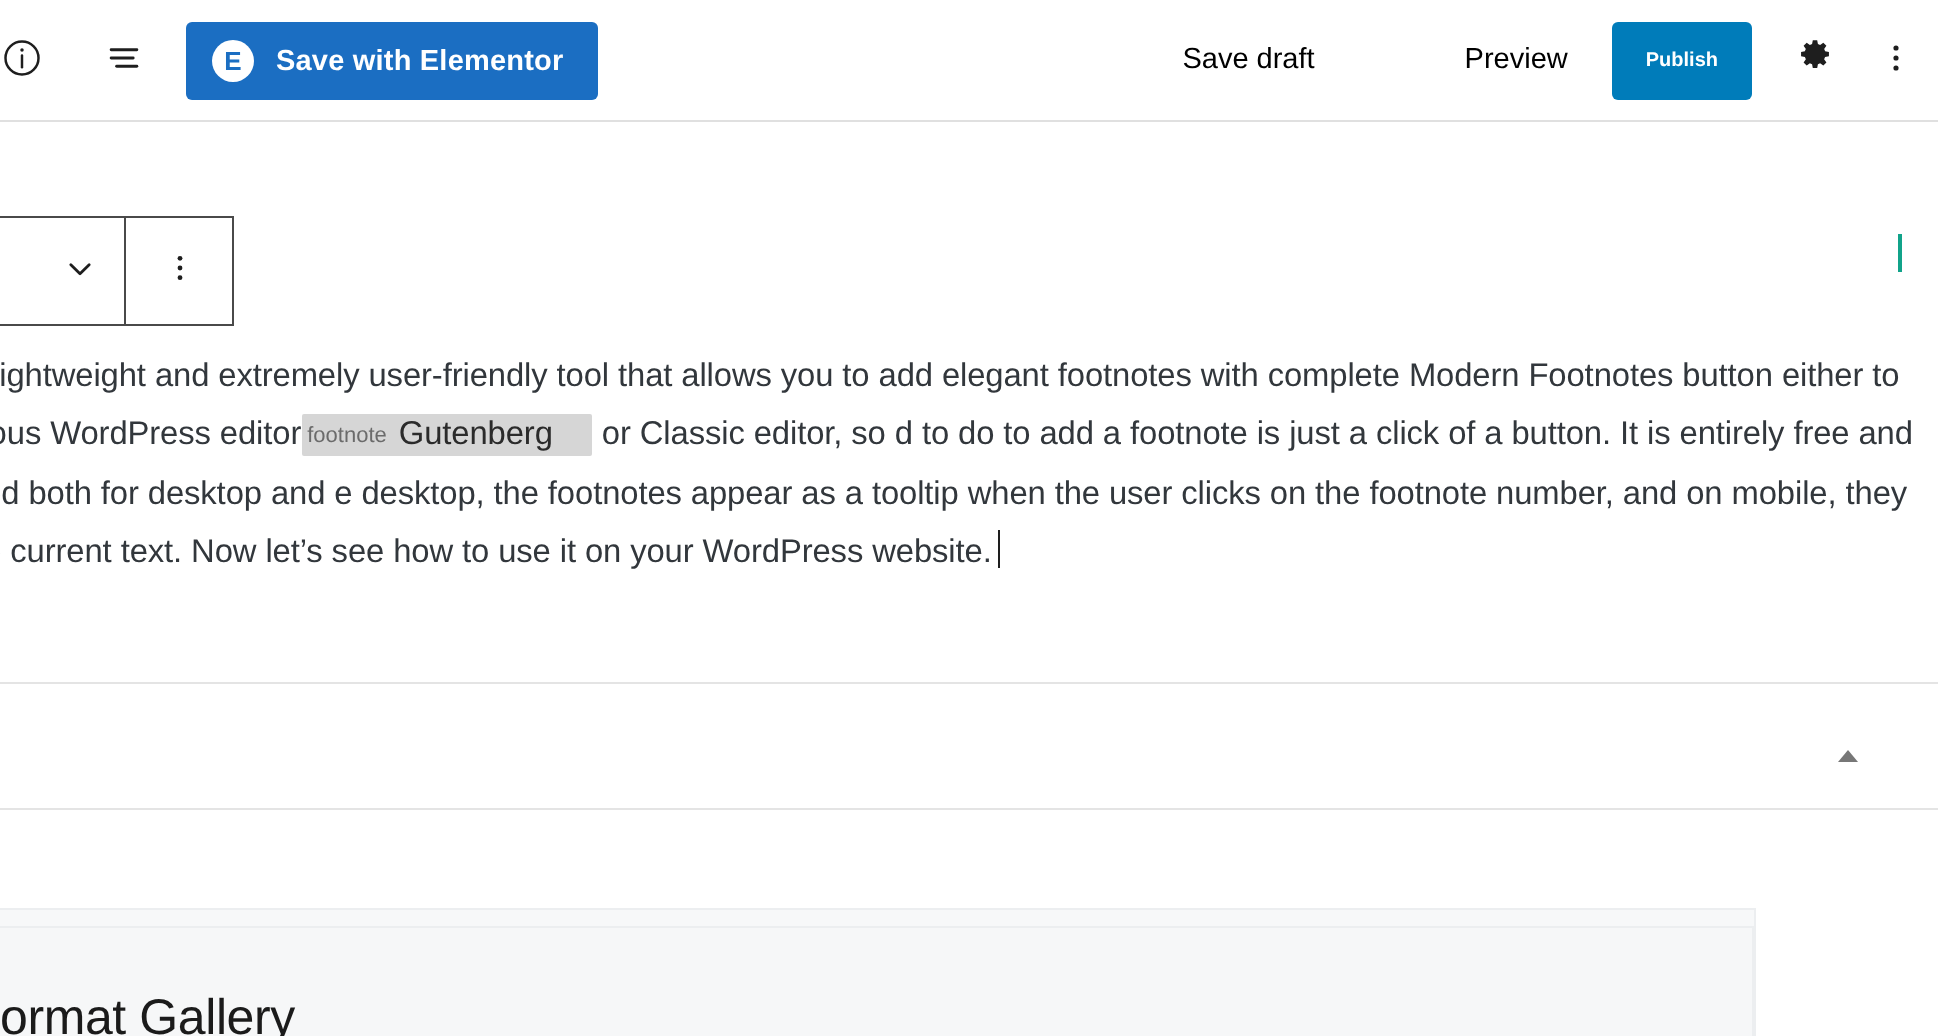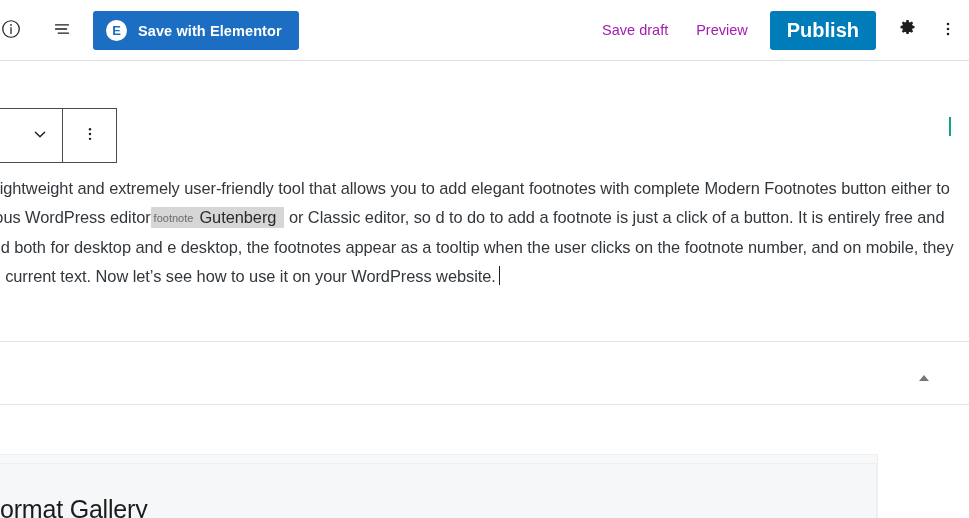--- a/index.html
+++ b/index.html
@@ -96,36 +96,36 @@
     right: 0;
     top: 0;
     height: 60px;
     display: flex;
     align-items: center;
   }
 
   .text-link-btn {
     background: transparent;
     border: none;
-    color: #a21caf;
+    color: #000000;
     font-size: 14.5px;
     font-family: "Liberation Sans", sans-serif;
     cursor: pointer;
     padding: 6px 4px;
     white-space: nowrap;
   }
   .save-draft-btn { margin-right: 20px; }
-  .preview-btn { margin-right: 18px; }
+  .preview-btn { margin-right: 18px; margin-left: 47px; }
 
   .publish-btn {
     background: #007cba;
     color: #ffffff;
     border: none;
     border-radius: 3px;
-    font-size: 20px;
+    font-size: 10px;
     font-weight: bold;
     font-family: "Liberation Sans", sans-serif;
     height: 39px;
     padding: 0 17px;
     cursor: pointer;
     white-space: nowrap;
   }
 
   .gear-wrap { margin-left: 13px; }
   .more-wrap { margin-left: 5px; margin-right: 3px; }
@@ -174,21 +174,21 @@
   .para {
     margin: 0;
     font-family: "Liberation Sans", sans-serif;
     font-size: 16.4px;
     line-height: 29px;
     color: #32373c;
     letter-spacing: -0.05px;
   }
   .footnote-chip {
     background: #d6d6d6;
-    padding: 1px 8px 2px 3px;
+    padding: 1px 20px 2px 3px;
     border-radius: 1px;
   }
   .footnote-tag {
     font-size: 11px;
     color: #6b6b6b;
     vertical-align: 1px;
     letter-spacing: 0;
   }
   .footnote-term {
     color: #2b2b2b;

